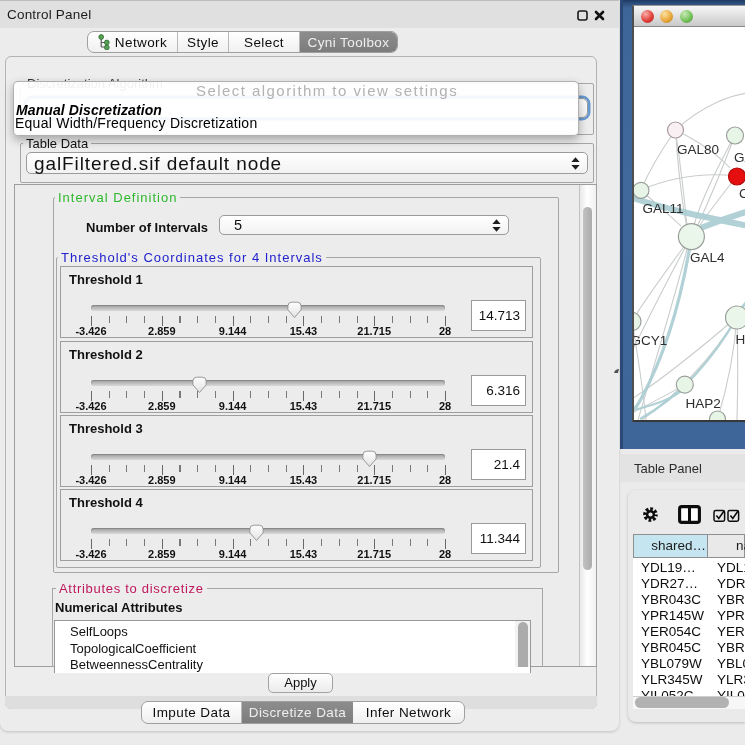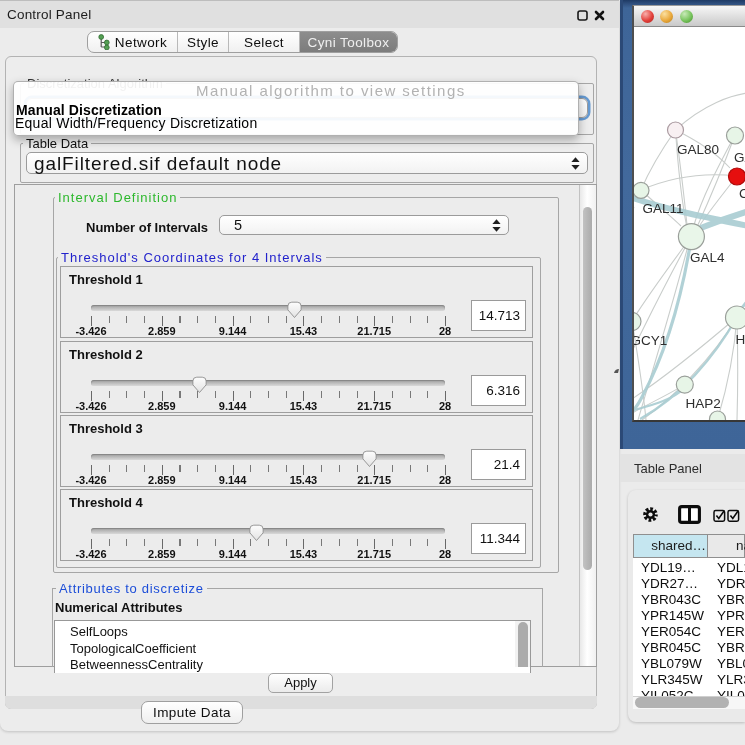--- a/index.html
+++ b/index.html
@@ -139,22 +139,22 @@
 <div class="gtitle" style="left:23px;top:137px;color:#111;">Table Data</div>
 <div class="abs combo" style="left:26px;top:152px;width:562px;height:22px;line-height:21px;">
   <span style="padding-left:7px;font-size:19px;letter-spacing:0.9px;">galFiltered.sif default node</span>
   <svg style="position:absolute;right:7px;top:4px;" width="9" height="13" viewBox="0 0 9 13">
    <path d="M4.5 0.2 L8.6 5 L0.4 5 Z" fill="#1e1e1e"></path>
    <path d="M4.5 12.8 L8.6 8 L0.4 8 Z" fill="#1e1e1e"></path>
   </svg>
 </div>
 
 <div class="abs" id="popup"></div>
-<div class="abs" style="left:196px;top:82px;font-size:15px;letter-spacing:1.45px;color:#b2b2b2;z-index:5;">Manual algorithm to view settings</div>
-<div class="abs" style="left:16px;top:101.5px;font-size:14px;font-weight:bold;letter-spacing:0.1px;color:#000;z-index:5;">Manual Discretization</div>
+<div class="abs" style="left:196px;top:82px;font-size:15px;letter-spacing:1.45px;color:#b2b2b2;z-index:5;">Select algorithm to view settings</div>
+<div class="abs" style="left:16px;top:101.5px;font-size:14px;font-weight:bold;letter-spacing:0.1px;color:#000;z-index:5;font-style:italic;">Manual Discretization</div>
 <div class="abs" style="left:15px;top:115px;font-size:14px;letter-spacing:0.25px;color:#000;z-index:5;">Equal Width/Frequency Discretization</div>
 
 <div class="abs" id="viewport"></div>
 <div class="abs" id="vscroll"></div>
 <div class="abs" id="vthumb"></div>
 
 <div class="abs gbox" style="left:53px;top:197px;width:504px;height:374px;"></div>
 <div class="gtitle" style="left:55px;top:191px;color:#2db82d;letter-spacing:1.0px;">Interval Definition</div>
 <div class="abs" style="left:86px;top:220px;font-size:13px;font-weight:bold;color:#111;">Number of Intervals</div>
 <div class="abs combo" style="left:219px;top:215px;width:290px;height:20px;line-height:19px;">
@@ -254,33 +254,35 @@
       <stop offset="0" stop-color="#fdfdfd"></stop>
           <stop offset="1" stop-color="#e3e3e3"></stop>
         </linearGradient>
       </defs>
     <path d="M1 5.6 Q1 1.2 5.4 1.2 L11.6 1.2 Q16 1.2 16 5.6 L16 9.9 L8.5 18.6 L1 9.9 Z" fill="url(#tg4)" stroke="#8c8c8c" stroke-width="1"></path>
   </svg>
   <div class="valbox">11.344</div>
 </div>
 
 <div class="abs" style="left:52px;top:588px;width:491px;height:79px;border:1px solid #a6a6a6;border-bottom:none;box-sizing:border-box;"></div>
-<div class="gtitle" style="left:56px;top:582px;color:#1d4ed8;letter-spacing:0.7px;">Attributes to discretize</div>
+<div class="gtitle" style="left:56px;top:582px;color:#be185d;letter-spacing:0.7px;">Attributes to discretize</div>
 <div class="abs" style="left:55px;top:600px;font-size:13px;font-weight:bold;color:#111;">Numerical Attributes</div>
 <div class="abs" id="attrlist">
   <div class="litem" style="top:3px;">SelfLoops</div>
   <div class="litem" style="top:19.5px;">TopologicalCoefficient</div>
   <div class="litem" style="top:36px;">BetweennessCentrality</div>
 </div>
 <div class="abs" style="left:515px;top:620px;width:16px;height:47px;background:#f2f2f2;border:1px solid #989898;border-bottom:none;border-left:none;box-sizing:border-box;"></div>
 <div class="abs" style="left:518px;top:622px;width:10px;height:45px;border-radius:5px 5px 0 0;background:#ababab;"></div>
 
 <div class="abs" id="applybtn">Apply</div>
 <div class="abs" id="bottabs">
   <div class="seg" style="width:100px;">Impute Data</div>
+  <div class="seg dark" style="width:111px;">Discretize Data</div>
+  <div class="seg" style="width:111px;">Infer Network</div>
 </div>
 
 <svg class="abs" style="left:613px;top:368px;" width="7" height="8" viewBox="0 0 7 8">
   <path d="M1 5 Q2 1 6 1 L5 5 Z" fill="#555"></path>
 </svg>
 
 <div class="abs" id="bluepanel"></div>
 <div class="abs" id="blueleft"></div>
 <div class="abs" id="netwin"></div>
 <div class="abs" id="nettitle"></div>

